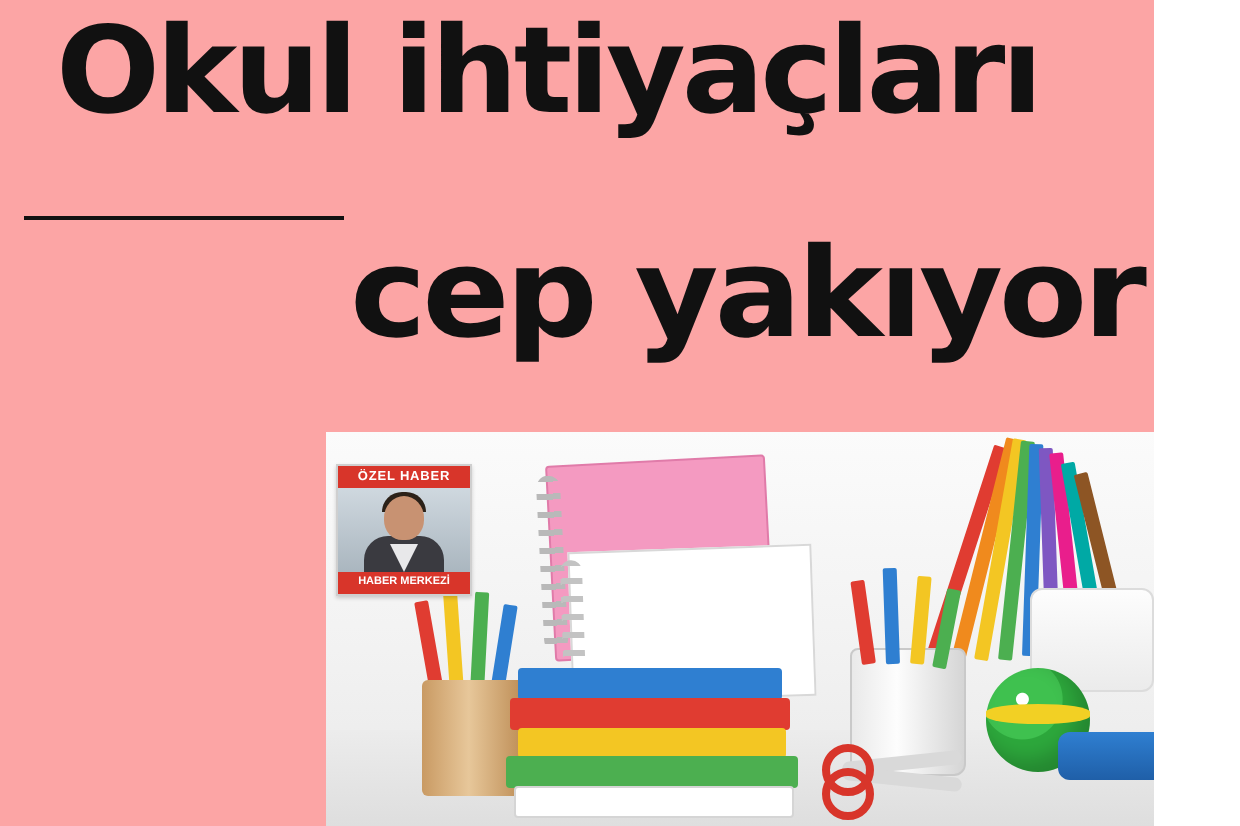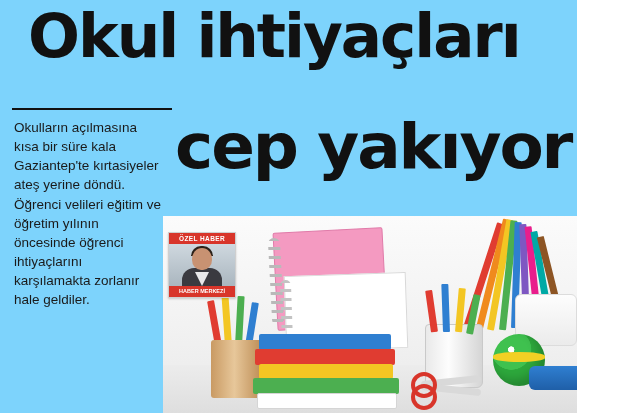--- a/index.html
+++ b/index.html
@@ -8,21 +8,21 @@
     background: #ffffff;
   }
   body {
     font-family: "Liberation Sans", sans-serif;
   }
   .page {
     position: relative;
     width: 577px;
     height: 413px;
     overflow: hidden;
-    background: #7dd3fc;
+    background: #fca5a5;
   }
 
   
   .headline-1 {
     position: absolute;
     left: 28px;
     top: 8px;
     width: 570px;
     font-family: "DejaVu Sans", sans-serif;
     font-weight: bold;
@@ -320,21 +320,20 @@
 <body>
 
 <div class="page">
 
   <div class="headline-1">Okul ihtiyaçları</div>
 
   <div class="rule"></div>
 
   <div class="headline-2">cep yakıyor</div>
 
-  <div class="lead">Okulların açılmasına kısa bir süre kala Gaziantep'te kırtasiyeler ateş yerine döndü. Öğrenci velileri eğitim ve öğretim yılının öncesinde öğrenci ihtiyaçlarını karşılamakta zorlanır hale geldiler.</div>
 
   <div class="photo">
     <div class="floor"></div>
 
     <div class="pencil" style="left:300px;top:2px;height:110px;background:#e03c31;transform:rotate(18deg);"></div>
     <div class="pencil" style="left:312px;top:0px;height:116px;background:#f08a1d;transform:rotate(14deg);"></div>
     <div class="pencil" style="left:324px;top:2px;height:112px;background:#f3c623;transform:rotate(10deg);"></div>
     <div class="pencil" style="left:336px;top:4px;height:110px;background:#4caf50;transform:rotate(6deg);"></div>
     <div class="pencil" style="left:348px;top:6px;height:106px;background:#2f7fd1;transform:rotate(2deg);"></div>
     <div class="pencil" style="left:360px;top:8px;height:104px;background:#7e57c2;transform:rotate(-2deg);"></div>

